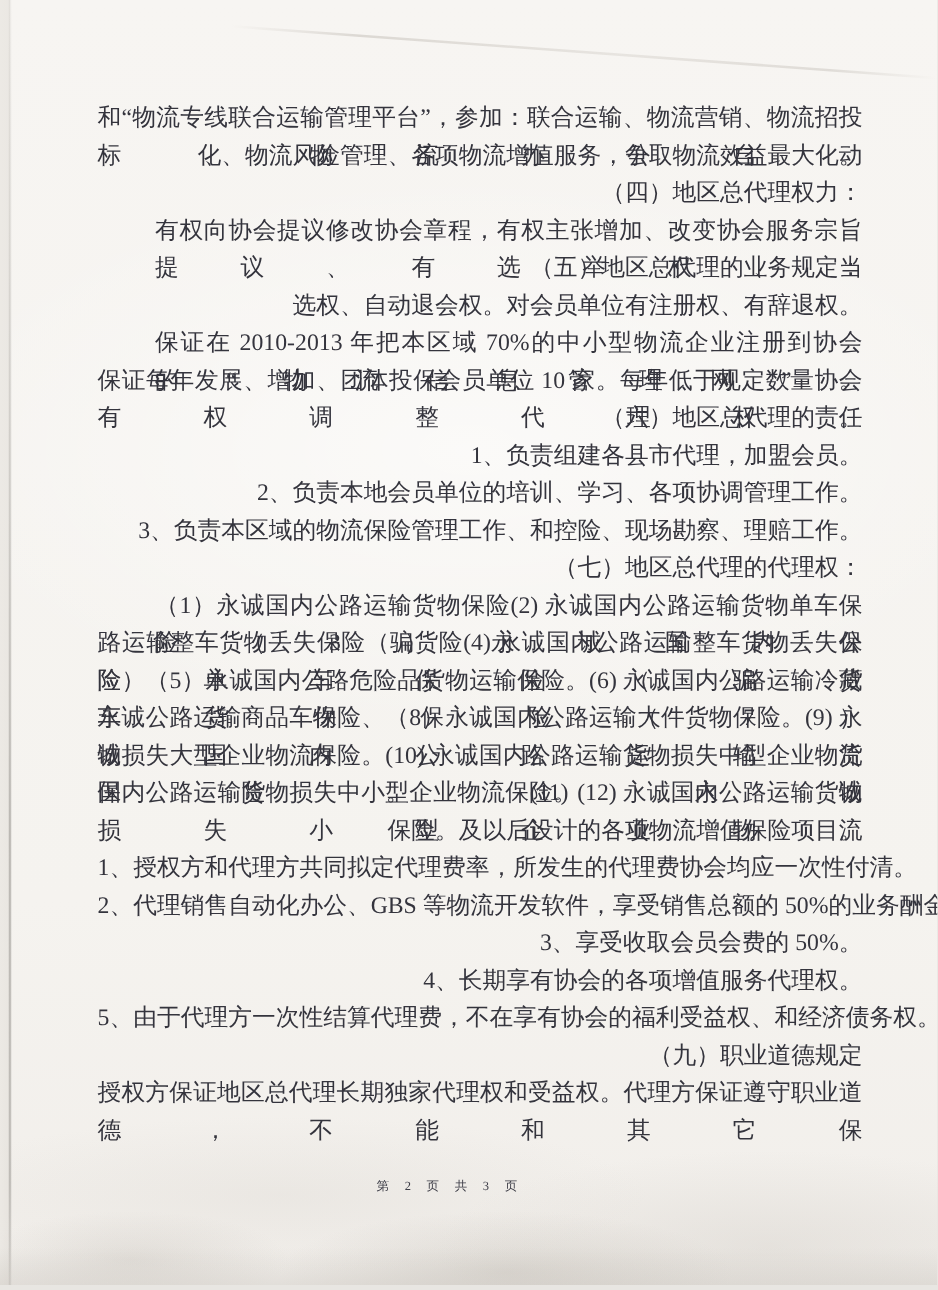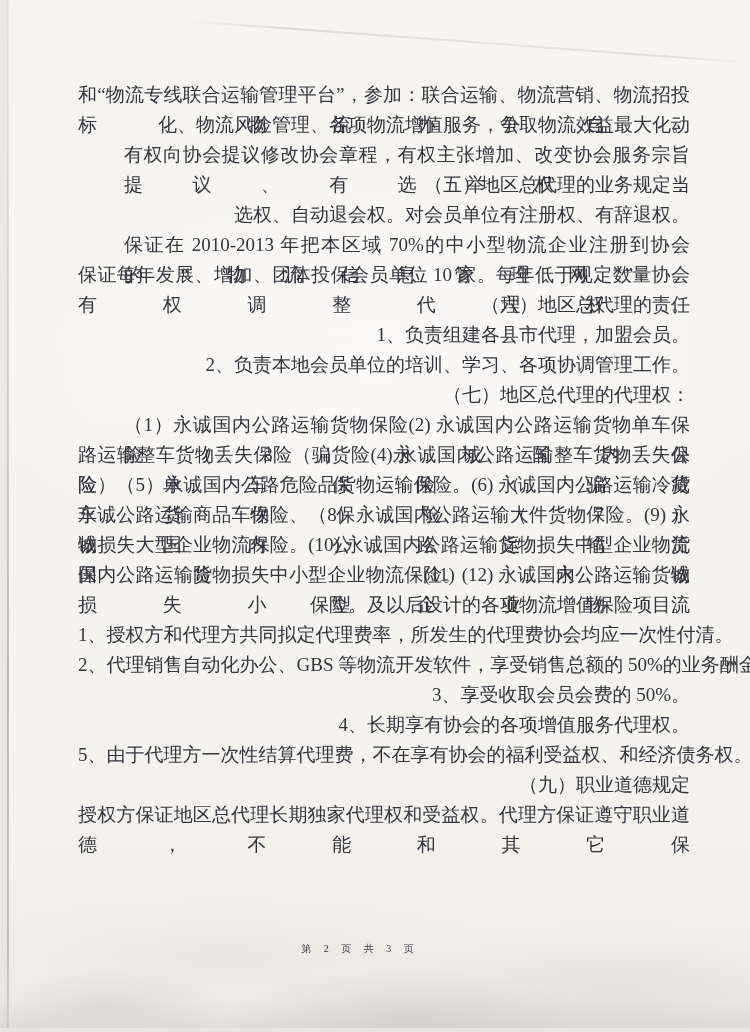--- a/index.html
+++ b/index.html
@@ -99,28 +99,30 @@
 <div class="page">
 
   <div class="left-edge-strip"></div>
   <div class="left-edge-line"></div>
   <div class="top-crease"></div>
   <div class="bottom-shade"></div>
 
   <div class="doc">
     <div class="line fill">和“物流专线联合运输管理平台”，参加：联合运输、物流营销、物流招投标、物流办公自动</div>
     <div class="line">化、物流风险管理、各项物流增值服务，争取物流效益最大化。</div>
+    <div class="line">（四）地区总代理权力：</div>
     <div class="line first fill">有权向协会提议修改协会章程，有权主张增加、改变协会服务宗旨提议、有选举权、当</div>
     <div class="line">（五）地区总代理的业务规定：</div>
     <div class="line">选权、自动退会权。对会员单位有注册权、有辞退权。</div>
     <div class="line first fill">保证在 2010-2013 年把本区域 70%的中小型物流企业注册到协会的“物流信息管理网”。</div>
     <div class="line fill">保证每年发展、增加、团体投保会员单位 10 家。每年低于规定数量协会有权调整代理权。</div>
     <div class="line">（六）地区总代理的责任</div>
     <div class="line">1、负责组建各县市代理，加盟会员。</div>
     <div class="line">2、负责本地会员单位的培训、学习、各项协调管理工作。</div>
+    <div class="line">3、负责本区域的物流保险管理工作、和控险、现场勘察、理赔工作。</div>
     <div class="line">（七）地区总代理的代理权：</div>
     <div class="line first fill">（1）永诚国内公路运输货物保险(2) 永诚国内公路运输货物单车保险（3）永诚国内公</div>
     <div class="line fill">路运输整车货物丢失保险（骗货险(4) 永诚国内公路运输整车货物丢失保险单车保险（骗货</div>
     <div class="line fill">险）（5）永诚国内公路危险品货物运输保险。(6) 永诚国内公路运输冷藏车货物保险（7）</div>
     <div class="line fill">永诚公路运输商品车保险、（8）永诚国内公路运输大件货物保险。(9) 永诚国内公路运输货</div>
     <div class="line fill">物损失大型企业物流保险。(10) 永诚国内公路运输货物损失中型企业物流保险。(11) 永诚</div>
     <div class="line fill">国内公路运输货物损失中小型企业物流保险。(12) 永诚国内公路运输货物损失小型企业物流</div>
     <div class="line">保险。及以后设计的各项物流增值保险项目。</div>
     <div class="line">1、授权方和代理方共同拟定代理费率，所发生的代理费协会均应一次性付清。</div>
     <div class="line">2、代理销售自动化办公、GBS 等物流开发软件，享受销售总额的 50%的业务酬金。</div>

